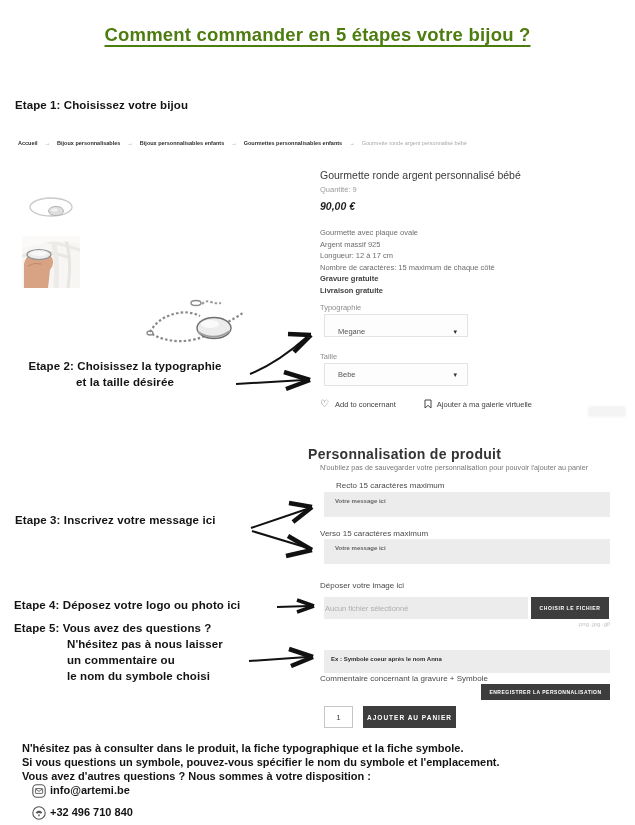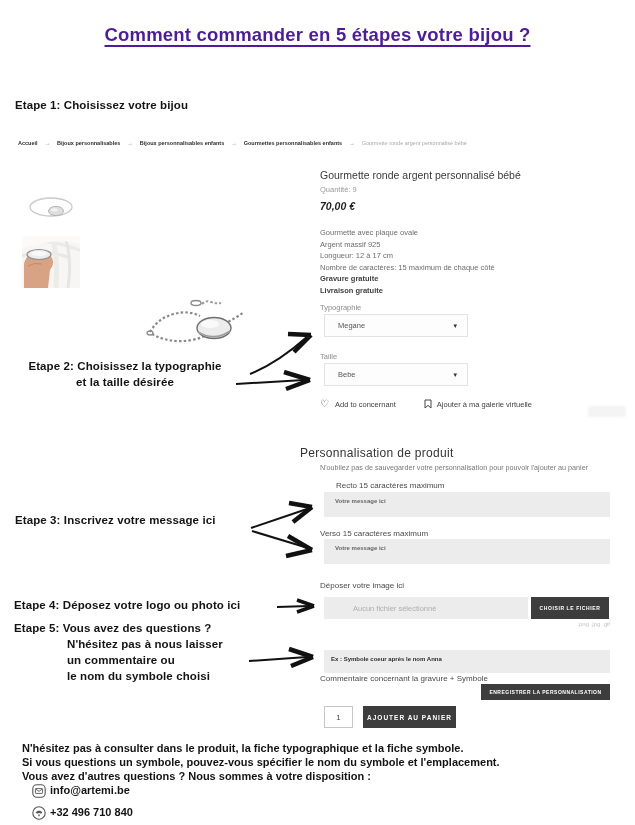--- a/index.html
+++ b/index.html
@@ -3,21 +3,21 @@
 <meta charset="utf-8">
 <style>
   * { margin:0; padding:0; box-sizing:border-box; }
   html,body { background:#ffffff; }
   body { font-family:"Liberation Sans","DejaVu Sans",sans-serif; color:#1a1a1a; }
   .page { position:relative; width:635px; height:825px; background:#fff; overflow:hidden; }
   .abs { position:absolute; }
 
   
   .main-title { width:635px; top:24px; left:0; text-align:center; font-size:18.5px; font-weight:bold;
-    letter-spacing:.2px; color:#4c1d95; }
+    letter-spacing:.2px; color:#4d7c0f; }
   .main-title span { text-decoration:underline; text-underline-offset:4px; text-decoration-thickness:2px; }
 
   
   .step { font-size:11.5px; font-weight:bold; color:#141414; letter-spacing:.1px; white-space:nowrap; }
 
   
   .breadcrumb { left:18px; top:140px; display:flex; align-items:center; gap:7px; font-size:5.5px; }
   .crumb { font-weight:600; color:#2e2e2e; }
   .crumb.last { font-weight:400; color:#a9a9a9; }
   .crumb-sep { color:#8a8a8a; font-size:5.5px; }
@@ -34,29 +34,29 @@
     display:flex; align-items:center; justify-content:space-between; padding:0 10px 0 13px; cursor:pointer; }
   .select-box .val { font-size:7.5px; color:#555; }
   .select-box .caret { font-size:7px; color:#2f2f2f; }
 
   .fav-row { left:320px; top:399px; display:flex; align-items:center; font-size:7.5px; color:#3f3f3f; }
   .fav-row .heart { font-size:10px; color:#444; margin-right:6px; line-height:10px; }
   .gap { display:inline-block; width:28px; }
   .faint-blob { left:588px; top:406px; width:38px; height:11px; background:#f3f3f3; border-radius:3px; filter:blur(1px); }
 
   
-  .perso-heading { left:300px; top:446px; font-size:12px; font-weight:normal; color:#333; letter-spacing:.3px; }
+  .perso-heading { left:308px; top:446px; font-size:14px; font-weight:bold; color:#333; letter-spacing:.3px; }
   .perso-note { left:320px; top:463px; font-size:7.2px; color:#787878; }
   .input-label { font-size:8px; color:#4a4a4a; }
   .msg-input { width:286px; height:25px; background:#ececec; border:none; resize:none; outline:none;
     font-family:"Liberation Sans",sans-serif; font-size:6px; font-weight:600; color:#444; padding:6px 0 0 11px; }
   .msg-input::placeholder { color:#666; font-weight:600; }
   .comment-input { width:286px; height:23px; background:#ececec; border:none; resize:none; outline:none;
     font-family:"Liberation Sans",sans-serif; font-size:6px; font-weight:bold; color:#2c2c2c; padding:6px 0 0 7px; }
-  .file-box { width:204px; height:22px; background:#ececec; display:flex; align-items:center; padding-left:29px; }
+  .file-box { width:204px; height:22px; background:#ececec; display:flex; align-items:center; padding-left:1px; }
   .file-box span { font-size:7.5px; color:#aeaeae; }
   .dark-btn { background:#3d3d3d; color:#fff; display:flex; align-items:center; justify-content:center;
     font-weight:bold; cursor:pointer; }
   .file-btn { left:531px; top:597px; width:78px; height:22px; font-size:5px; letter-spacing:.6px; }
   .file-types { left:324px; top:621px; width:286px; text-align:right; font-size:6px; color:#c2c2c2; }
   .save-btn { left:481px; top:684px; width:129px; height:16px; font-size:5px; letter-spacing:.5px; }
   .cart-btn { left:363px; top:706px; width:93px; height:22px; font-size:6.5px; letter-spacing:1px; }
   .qty-box { left:324px; top:706px; width:29px; height:22px; border:1px solid #c6c6c6; background:#fff;
     text-align:center; font-size:8px; color:#444; font-family:"Liberation Sans",sans-serif; outline:none; }
 
@@ -119,32 +119,32 @@
       <path d="M84,34 Q96,28 104,22" fill="none" stroke="#8a8a8a" stroke-width="2.2" stroke-dasharray="2.5 2.2"></path>
       <ellipse cx="10" cy="43" rx="3" ry="2" fill="none" stroke="#8d8d8d" stroke-width="1.3"></ellipse>
       <ellipse cx="74" cy="38" rx="17" ry="10.5" fill="#ececec" stroke="#6f6f6f" stroke-width="1.4"></ellipse>
       <path d="M58,42 Q74,52 90,41" fill="none" stroke="#9e9e9e" stroke-width="2"></path>
       <ellipse cx="70" cy="34" rx="9" ry="4" fill="#fafafa"></ellipse>
     </svg>
   </div>
 
   <div class="abs product-title" style="top: 169px;">Gourmette ronde argent personnalisé bébé</div>
   <div class="abs product-qty" style="top: 185px;">Quantité: 9</div>
-  <div class="abs product-price" style="top: 200px;">70,00 €</div>
+  <div class="abs product-price" style="top: 200px;">90,00 €</div>
   <div class="abs product-desc" style="top: 227px;">
     <div>Gourmette avec plaque ovale</div>
     <div>Argent massif 925</div>
     <div>Longueur: 12 à 17 cm</div>
     <div>Nombre de caractères: 15 maximum de chaque côté</div>
     <div class="bold-line">Gravure gratuite</div>
     <div class="bold-line">Livraison gratuite</div>
   </div>
 
   <div class="abs field-label-sm" style="left:320px; top:303px;">Typographie</div>
-  <div class="abs select-box" style="left:324px; top:314px;">
+  <div class="abs select-box" style="left:324px; top:314px;align-items:flex-end;">
     <span class="val">Megane</span>
     <span class="caret">▾</span>
   </div>
 
   <div class="abs field-label-sm" style="left:320px; top:352px;">Taille</div>
   <div class="abs select-box" style="left:324px; top:363px;">
     <span class="val">Bebe</span>
     <span class="caret">▾</span>
   </div>
 

